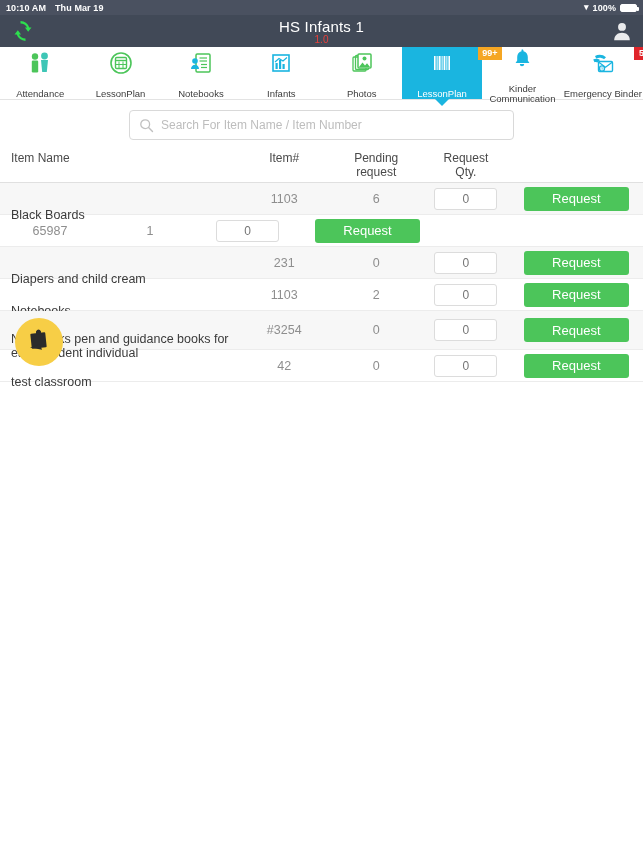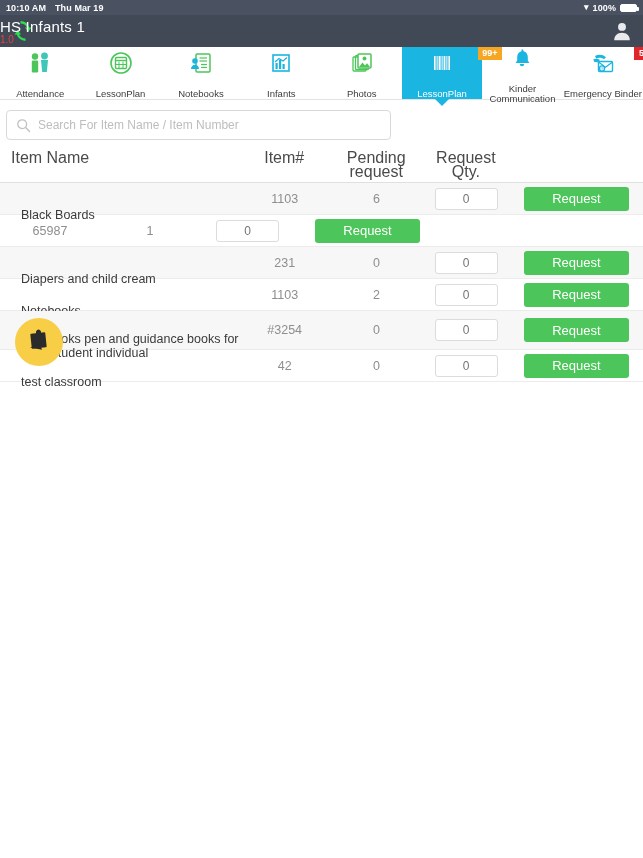--- a/index.html
+++ b/index.html
@@ -58,21 +58,21 @@
     align-items: center;
   }
   .refresh-btn {
     width: 46px; display: flex; align-items: center; justify-content: center;
     cursor: pointer;
   }
   .title-wrap {
     position: absolute;
     left: 0; right: 0; top: 0; bottom: 0;
     display: flex; flex-direction: column;
-    align-items: flex-start; justify-content: center;
+    align-items: center; justify-content: center;
     pointer-events: none;
   }
   .app-title {
     color: #ffffff;
     font-size: 15px;
     line-height: 16px;
     letter-spacing: .2px;
   }
   .app-version {
     color: #e8403a;
@@ -140,21 +140,21 @@
     min-width: 15px;
     text-align: center;
   }
   .badge.orange { background: #f5a623; left: -4px; }
   .badge.red { background: #e0252b; right: -6px; }
 
   
   .search-zone {
     padding: 10px 6px 9px 6px;
     display: flex;
-    justify-content: flex-start;
+    justify-content: center;
     background: #ffffff;
   }
   .search-box {
     width: 385px;
     height: 30px;
     border: 1px solid #d9d9d9;
     border-radius: 4px;
     display: flex;
     align-items: center;
     padding: 0 9px;
@@ -175,21 +175,21 @@
   
   .table { width: 100%; background: #fff; }
   .thead {
     display: flex;
     align-items: flex-start;
     height: 34px;
     border-bottom: 1px solid #e0e0e0;
     padding-top: 2px;
   }
   .thead .th {
-    font-size: 16px;
+    font-size: 12px;
     color: #4a4a4a;
     line-height: 14px;
     text-align: center;
     white-space: pre-line;
   }
   .c-name   { width: 258px; padding-left: 11px; text-align: left !important; }
   .c-item   { width: 100px; }
   .c-pend   { width: 100px; }
   .c-qty    { width: 95px; }
   .c-act    { width: 89px; }
@@ -203,21 +203,21 @@
   }
   .trow.alt { background: #f7f7f7; }
   .trow .td {
     font-size: 12.5px;
     color: #8e8e8e;
     text-align: center;
   }
   .trow .td.name {
     color: #3a3a3a;
     text-align: left;
-    padding-left: 21px;
+    padding-left: 11px;
     line-height: 14px;
     margin-top: 32px;
   }
   .trow.tall { height: 39px; }
   .qty-input {
     width: 63px;
     height: 22px;
     border: 1px solid #dcdcdc;
     border-radius: 3px;
     background: #ffffff;

